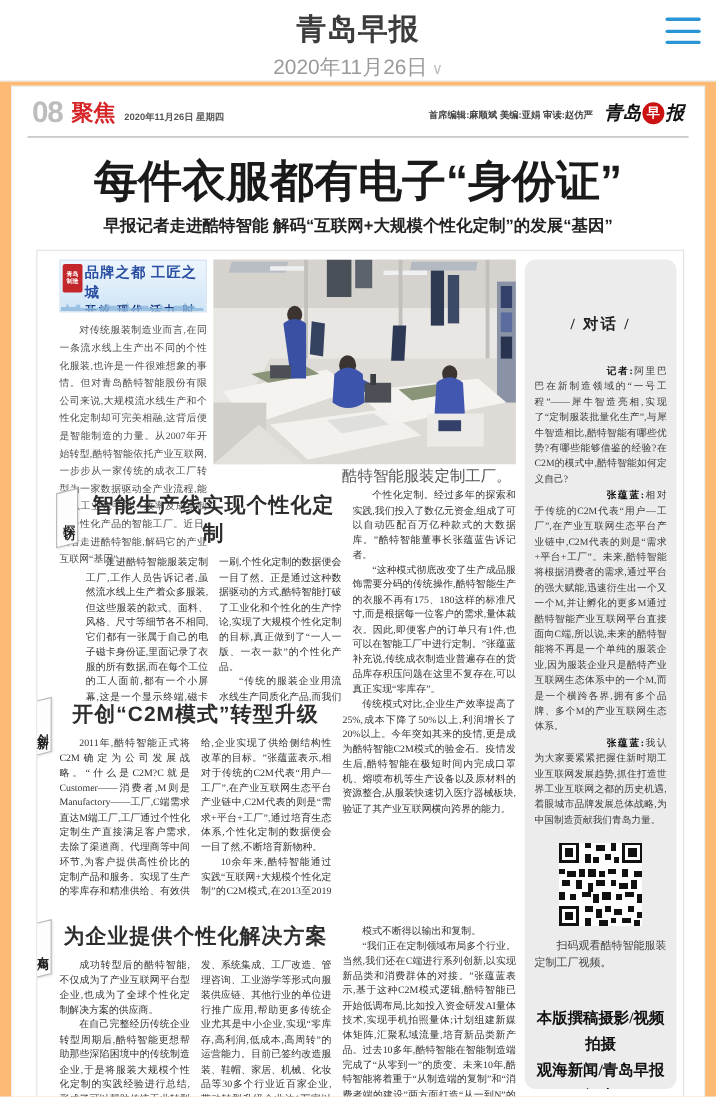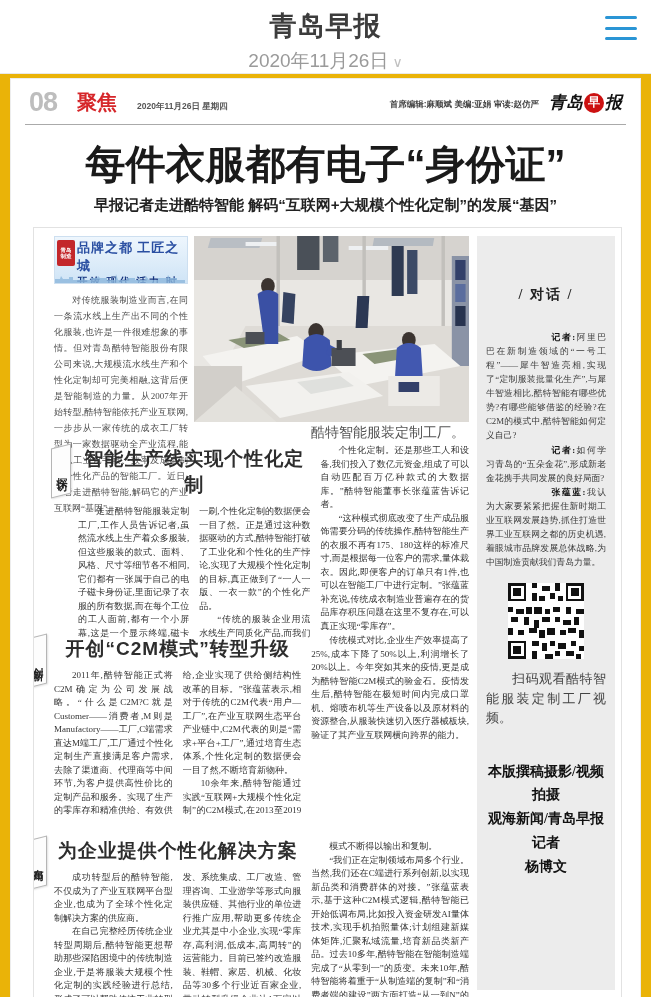--- a/index.html
+++ b/index.html
@@ -1,46 +1,46 @@
 <!DOCTYPE html>
 <html><head>
 <meta charset="utf-8">
 <style>
   * { margin:0; padding:0; box-sizing:border-box; }
   html,body { background:#f6f6f6; font-family:"Liberation Sans", sans-serif; }
-  .stage { width:651px; height:997px; margin:0 auto; background:#eab308; position:relative; overflow:hidden; }
+  .stage { width:651px; height:997px; margin:0 auto; background:#fdba74; position:relative; overflow:hidden; }
 
   
   .app-header { height:74px; background:#fff; border-bottom:1px solid #e9e9e9; position:relative; text-align:center; }
   .app-title { font-size:27px; font-weight:bold; color:#3c3c3c; padding-top:8px; letter-spacing:1px; }
   .app-date { font-size:19px; color:#9a9a9a; margin-top:4px; }
   .chev { color:#c0c0c0; font-size:14px; margin-left:4px; }
   .menu-btn { position:absolute; right:14px; top:16px; width:32px; height:24px; display:flex; flex-direction:column; justify-content:space-between; cursor:pointer; }
   .menu-btn i { display:block; height:3px; background:#2a95d5; border-radius:2px; }
 
   
   .page { width:631px; margin:4px auto 0; background:#fff; border:1px solid #ededed; padding:6px 10px 4px; }
 
-  .masthead { display:flex; align-items:center; padding:2px 8px 6px;gap:12px; }
+  .masthead { display:flex; align-items:center; padding:2px 8px 6px; }
   .pg-num { font-size:27px; font-weight:bold; color:#bdbdbd; letter-spacing:-1px; }
   .pg-sec { font-size:20px; font-weight:bold; color:#d6262a; margin-left:8px; }
   .pg-date { font-size:8.5px; color:#555; margin-left:8px; margin-top:8px; font-weight:bold; }
   .mast-right { margin-left:auto; display:flex; align-items:center; }
   .editors { font-size:8.5px; color:#444; font-weight:bold; margin-right:10px; margin-top:4px;text-align:right; }
   .logo { display:flex; align-items:center; font-weight:900; font-size:17px; color:#111; font-style:italic; }
   .logo .circ { width:20px; height:20px; background:#cc1111; color:#fff; border-radius:50%; display:inline-flex; align-items:center; justify-content:center; font-size:12px; font-style:normal; margin:0 1px; }
   .mast-rule { height:1px; background:#aaa; margin:0 4px; }
 
   .headline { text-align:center; font-size:40px; font-weight:900; color:#1a1a1a; letter-spacing:0px; margin-top:12px; font-family:"Liberation Sans", sans-serif; }
   .subhead { text-align:center; font-size:15px; font-weight:bold; color:#222; margin-top:4px; }
 
   
   .content { margin:12px 8px 0 12px; border:1px solid #e2e2e2; display:flex; padding:8px 6px 8px 20px; height:772px; overflow:hidden; }
   .main { flex:1; min-width:0; }
-  .sidebar { flex:0 0 138px; background:#ececec; margin-left:8px; padding:8px 9px; overflow:hidden; }
+  .sidebar { flex:0 0 138px; background:#ececec; margin-left:8px; padding:8px 9px; overflow:hidden;border-radius:10px; }
 
   
   .photo-row { display:flex; height:204px; }
   .leftcol { flex:0 0 134px; margin-right:6px; }
   .banner { height:48px; background:linear-gradient(#eef6fd,#cfe4f6); border:1px solid #cddff0; position:relative; padding:2px 2px 0 22px; overflow:hidden; }
   .seal { position:absolute; left:2px; top:3px; width:18px; height:26px; background:#c3272b; border-radius:2px; display:flex; flex-direction:column; align-items:center; justify-content:center; }
   .seal span { color:#fff; font-size:5.5px; line-height:6px; font-weight:bold; }
   .b1 { font-size:13px; font-weight:900; color:#2a4fa2; letter-spacing:1px; font-family:"Liberation Serif", serif; }
   .b2 { font-size:10.5px; font-weight:900; color:#16357f; letter-spacing:2px; font-family:"Liberation Serif", serif; }
   .skyline { position:absolute; bottom:0; left:0; right:0; height:9px; opacity:.8; }
@@ -62,21 +62,21 @@
 
   .ribbon { position:absolute; left:-27px; top:2px; width:20px; height:50px; background:#fdfdfd; border:1px solid #b5b5b5; transform:skewY(-14deg); display:flex; align-items:center; justify-content:center; box-shadow:1px 1px 2px rgba(0,0,0,.12); }
   .ribbon span { writing-mode:vertical-rl; font-size:11px; font-weight:bold; color:#222; letter-spacing:3px; transform:skewY(14deg); font-family:"Liberation Serif", serif; }
 
   
   .sb-title { text-align:center; font-size:14px; font-weight:bold; color:#222; font-family:"Liberation Serif", serif; margin:42px 0 26px; letter-spacing:2px; }
   .sb-p { font-family:"Liberation Serif", serif; font-size:8.8px; line-height:1.6; color:#3a3a3a; text-align:justify; text-indent:2em; }
   .sb-p b { color:#111;margin-left:48px; }
   .qr-box { text-align:center; margin-top:14px; }
   .qr { width:76px; height:76px; }
-  .qr-cap { font-family:"Liberation Serif", serif; font-size:13px; color:#444; text-align:justify; text-indent:2em; margin-top:6px; line-height:1.5; }
+  .qr-cap { font-family:"Liberation Serif", serif; font-size:10px; color:#444; text-align:justify; text-indent:2em; margin-top:6px; line-height:1.5; }
   .credit { margin-top:32px; text-align:center; font-size:14px; font-weight:bold; color:#111; line-height:1.7; font-family:"Liberation Serif", serif; }
 </style>
 </head>
 <body>
 
 <div class="stage">
 
   <div class="app-header">
     <div class="app-title">青岛早报</div>
     <div class="app-date">
@@ -180,21 +180,21 @@
               <span>探访</span>
             </div>
           <div class="sec-left">
             <div class="sec-title">智能生产线实现个性化定制</div>
             <div class="twocol bodytext">
               <p>走进酷特智能服装定制工厂,工作人员告诉记者,虽然流水线上生产着众多服装,但这些服装的款式、面料、风格、尺寸等细节各不相同,它们都有一张属于自己的电子磁卡身份证,里面记录了衣服的所有数据,而在每个工位的工人面前,都有一个小屏幕,这是一个显示终端,磁卡一刷,个性化定制的数据便会一目了然。正是通过这种数据驱动的方式,酷特智能打破了工业化和个性化的生产悖论,实现了大规模个性化定制的目标,真正做到了“一人一版、一衣一款”的个性化产品。</p>
               <p>“传统的服装企业用流水线生产同质化产品,而我们的核心技术是大数据,用数据来驱动流水线,制造个性化的产品。我们的工厂车间从表面看跟传统的工厂没有区别,还是那些工人和设备,但最大的不同就是隐藏在各个环节过程中的数据流,数据流支撑了整个工厂的</p>
             </div>
           </div>
           <div class="sec-right">
-            <p>个性化定制。还是那些工人和设备,我们投入了数亿元资金,组成了可以自动匹配百万亿种款式的大数据库。”酷特智能董事长张蕴蓝告诉记者。</p>
+            <p>个性化定制。经过多年的探索和实践,我们投入了数亿元资金,组成了可以自动匹配百万亿种款式的大数据库。”酷特智能董事长张蕴蓝告诉记者。</p>
             <p>“这种模式彻底改变了生产成品服饰需要分码的传统操作,酷特智能生产的衣服不再有175、180这样的标准尺寸,而是根据每一位客户的需求,量体裁衣。因此,即便客户的订单只有1件,也可以在智能工厂中进行定制。”张蕴蓝补充说,传统成衣制造业普遍存在的货品库存积压问题在这里不复存在,可以真正实现“零库存”。</p>
           </div>
         </div>
 
         <div class="section s2">
           <div class="ribbon">
               <span>创新</span>
             </div>
           <div class="sec-left">
             <div class="sec-title">开创“C2M模式”转型升级</div>
@@ -224,21 +224,21 @@
             <p>模式不断得以输出和复制。</p>
             <p>“我们正在定制领域布局多个行业。当然,我们还在C端进行系列创新,以实现新品类和消费群体的对接。”张蕴蓝表示,基于这种C2M模式逻辑,酷特智能已开始低调布局,比如投入资金研发AI量体技术,实现手机拍照量体;计划组建新媒体矩阵,汇聚私域流量,培育新品类新产品。过去10多年,酷特智能在智能制造端完成了“从零到一”的质变。未来10年,酷特智能将着重于“从制造端的复制”和“消费者端的建设”两方面打造“从一到N”的裂变,为产业互联网时代塑造一个全新的企业标本。</p>
           </div>
         </div>
 
       </div>
 
       <div class="sidebar">
         <div class="sb-title">/ 对话 /</div>
         <p class="sb-p"><b>记者:</b><span>阿里巴巴在新制造领域的“一号工程”——犀牛智造亮相,实现了“定制服装批量化生产”,与犀牛智造相比,酷特智能有哪些优势?有哪些能够借鉴的经验?在C2M的模式中,酷特智能如何定义自己?</span></p>
-        <p class="sb-p"><b>记者:</b><span>如何学习青岛的“五朵金花”,形成新老金花携手共同发展的良好局面?</span></p>
+        <p class="sb-p"><b>张蕴蓝:</b><span>相对于传统的C2M代表“用户—工厂”,在产业互联网生态平台产业链中,C2M代表的则是“需求+平台+工厂”。未来,酷特智能将根据消费者的需求,通过平台的强大赋能,迅速衍生出一个又一个M,并让孵化的更多M通过酷特智能产业互联网平台直接面向C端,所以说,未来的酷特智能将不再是一个单纯的服装企业,因为服装企业只是酷特产业互联网生态体系中的一个M,而是一个横跨各界,拥有多个品牌、多个M的产业互联网生态体系。</span></p>
         <p class="sb-p"><b>张蕴蓝:</b><span>我认为大家要紧紧把握住新时期工业互联网发展趋势,抓住打造世界工业互联网之都的历史机遇,着眼城市品牌发展总体战略,为中国制造贡献我们青岛力量。</span></p>
         <div class="qr-box">
           <svg class="qr" viewBox="0 0 29 29" shape-rendering="crispEdges">
             <rect width="29" height="29" fill="#fff"></rect>
             <g fill="#111">
               <rect x="0" y="0" width="7" height="7"></rect>
                 <rect x="1" y="1" width="5" height="5" fill="#fff"></rect>
                 <rect x="2" y="2" width="3" height="3"></rect>
               <rect x="22" y="0" width="7" height="7"></rect>
                 <rect x="23" y="1" width="5" height="5" fill="#fff"></rect>

